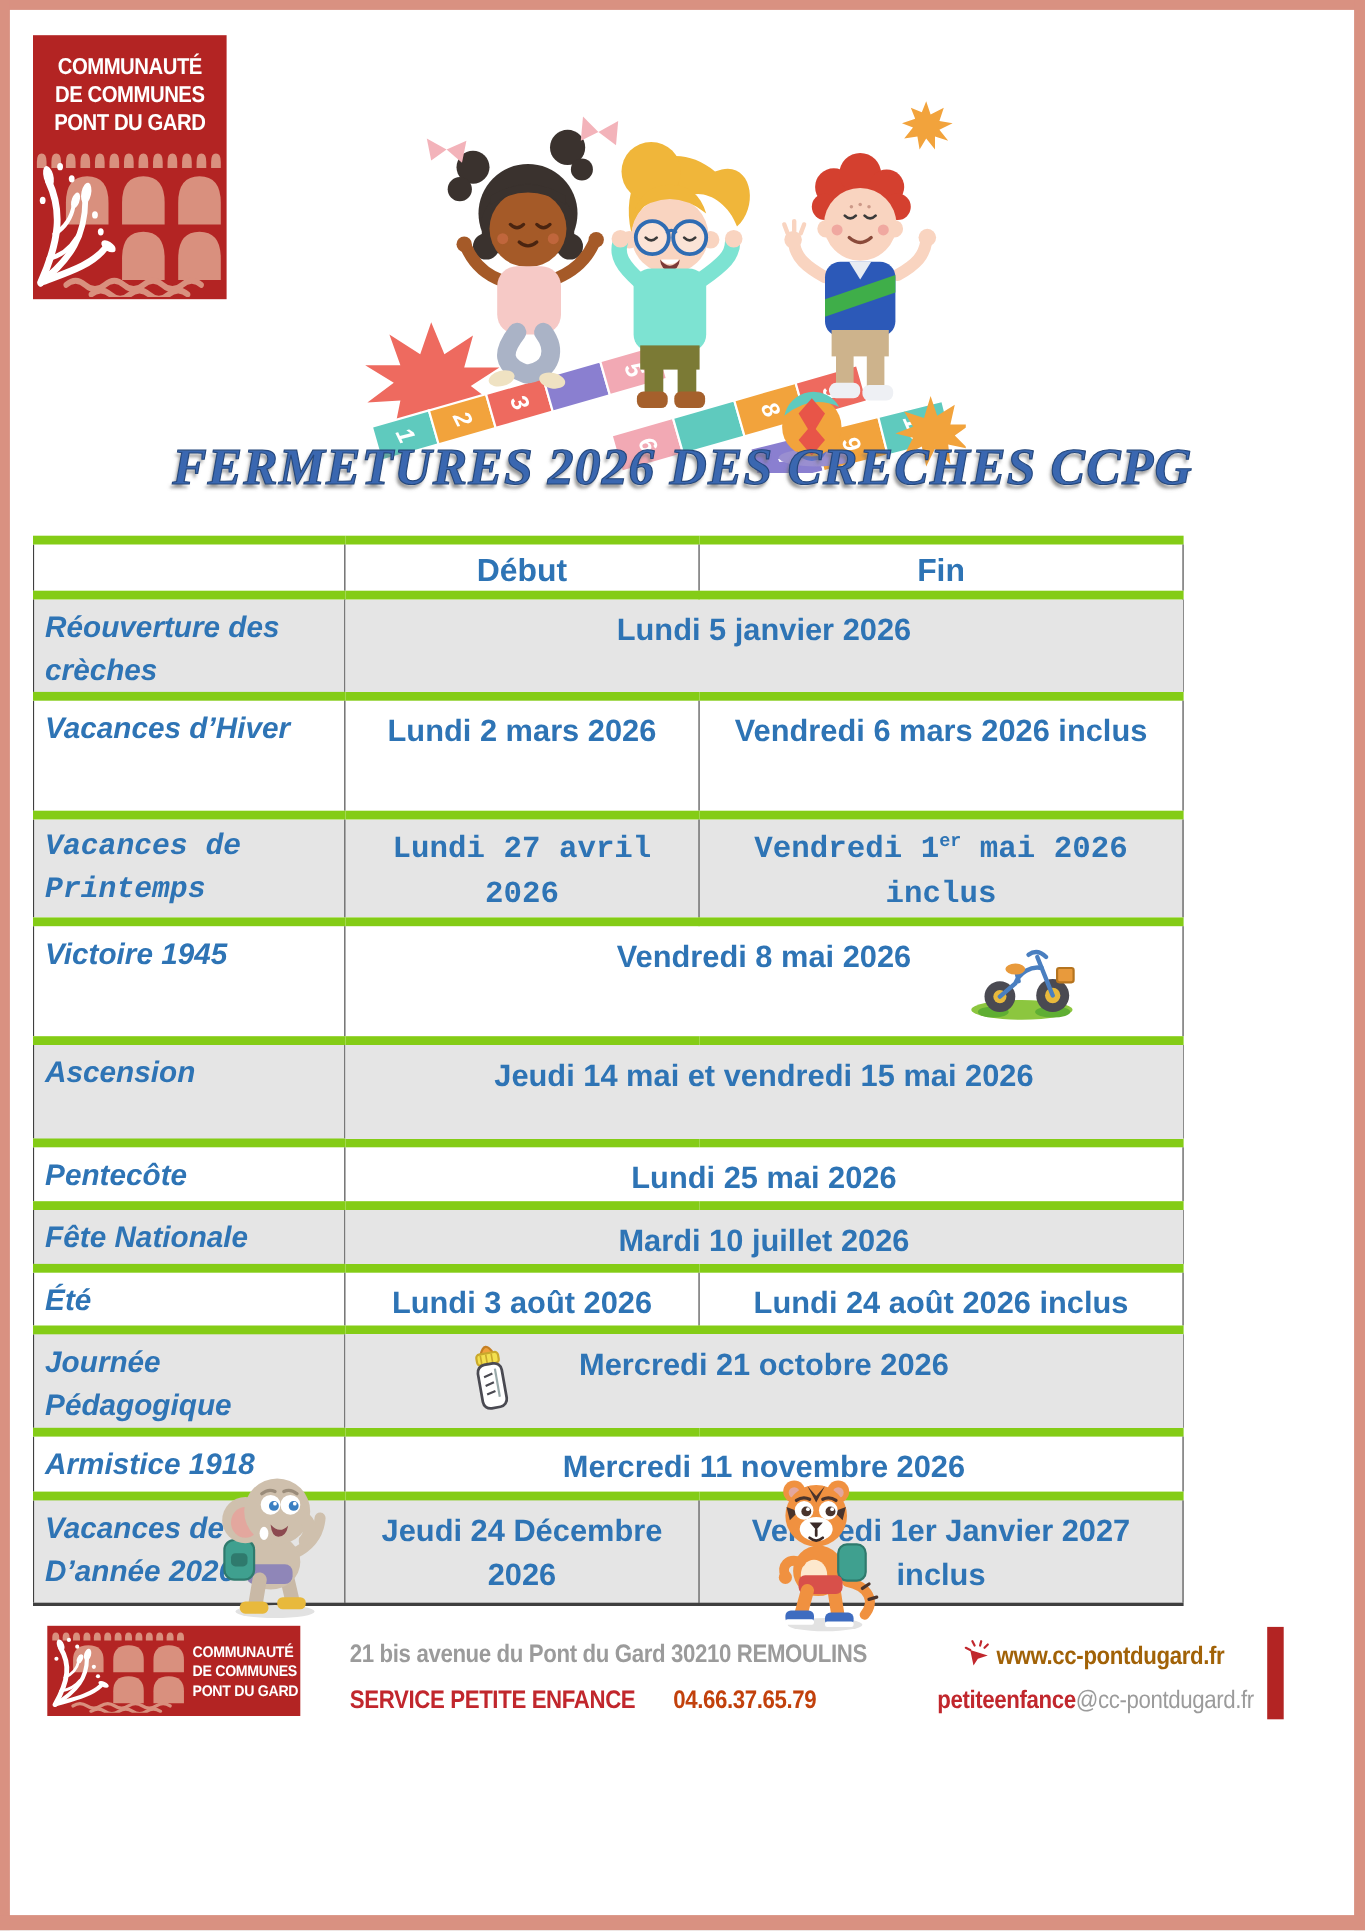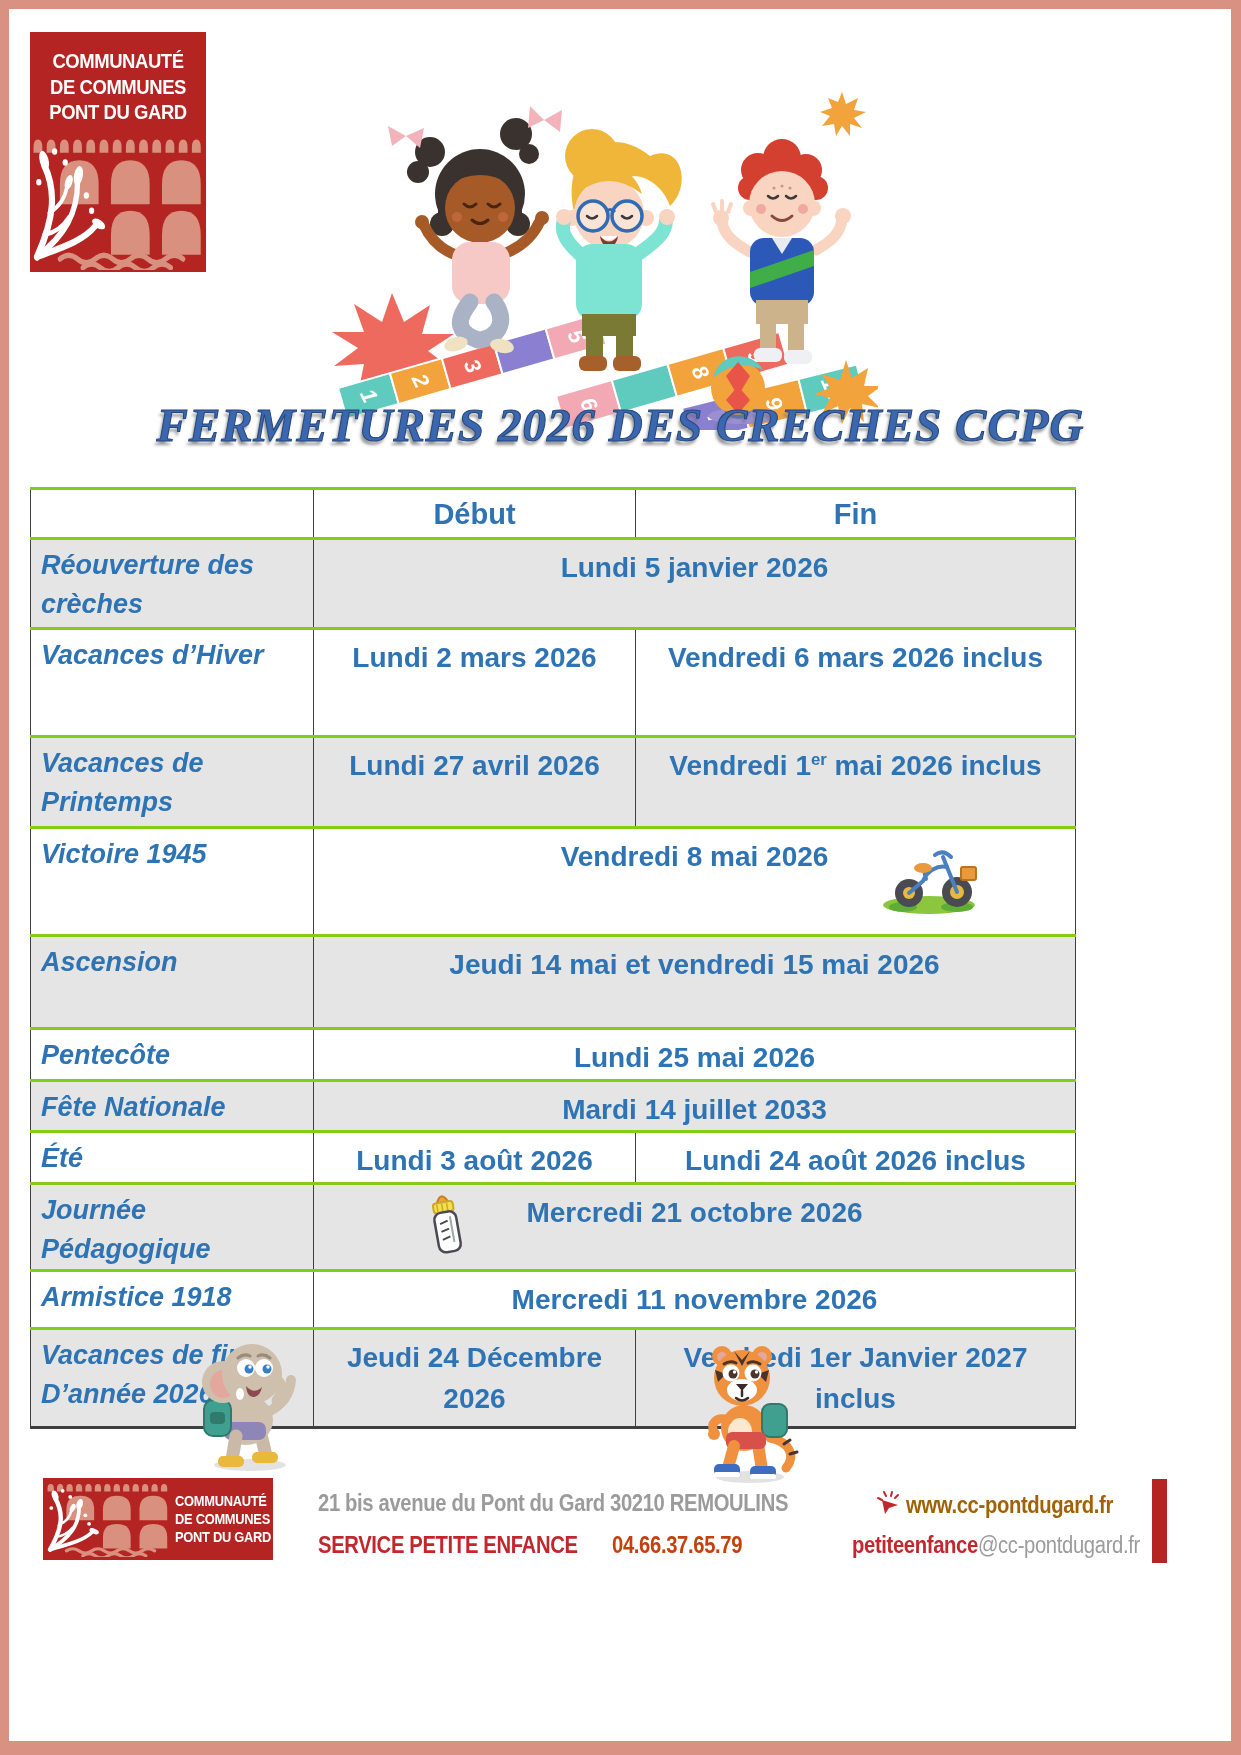--- a/index.html
+++ b/index.html
@@ -24,21 +24,21 @@
   .doc-title{position:absolute;left:0;top:398px;width:1241px;text-align:center;margin:0;
         font-family:"Liberation Serif","DejaVu Serif",serif;font-style:italic;font-weight:700;
         font-size:47px;color:#3a67b0;letter-spacing:1px;
         text-shadow:-2px 4px 3px rgba(110,110,110,0.70);
         -webkit-text-stroke:1px #24477c;}
 
   
   .closures-table{position:absolute;left:30px;top:487px;width:1045px;border-collapse:collapse;table-layout:fixed;}
   .closures-table col.c1{width:283px;} .closures-table col.c2{width:322px;} .closures-table col.c3{width:440px;}
   .closures-table td,.closures-table th{border-left:1px solid #3f3f3f;border-right:1px solid #3f3f3f;
-        border-top:3px solid #84cc16;vertical-align:top;overflow:hidden;}
+        border-top:8px solid #84cc16;vertical-align:top;overflow:hidden;}
   .closures-table{border-bottom:3px solid #3f3f3f;}
   .closures-table tr.shaded td{background:#e5e5e5;}
   th.head-cell{background:#fff;font-size:29px;font-weight:700;color:#2e74b5;text-align:center;padding-top:8px;}
   td.label-cell{font-size:27px;font-weight:700;font-style:italic;color:#2e74b5;
         padding:6px 6px 0 10px;line-height:1.45;}
   td.data-cell{font-size:28px;font-weight:600;color:#2e74b5;text-align:center;padding:8px 6px 0 6px;line-height:1.45;}
   td.span-cell{position:relative;}
   td.data-cell sup{font-size:60%;}
   .icon-tricycle{position:absolute;right:92px;top:14px;}
   .icon-baby-bottle{position:absolute;left:112px;top:2px;}
@@ -302,21 +302,21 @@
     <tbody id="tbody">
         <tr class="shaded" style="height: 90px;">
           <td class="label-cell">Réouverture des crèches</td>
           <td class="data-cell span-cell" colspan="2">Lundi 5 janvier 2026</td>
         </tr>
         <tr style="height: 108px;">
           <td class="label-cell">Vacances d’Hiver</td>
           <td class="data-cell">Lundi 2 mars 2026</td>
           <td class="data-cell">Vendredi 6 mars 2026 inclus</td>
         </tr>
-        <tr class="shaded" style="height: 91px;">
+        <tr class="shaded" style="height: 91px; font-family: Liberation Mono, monospace;">
           <td class="label-cell">Vacances de Printemps</td>
           <td class="data-cell">Lundi 27 avril 2026</td>
           <td class="data-cell">Vendredi 1<sup>er</sup> mai 2026 inclus</td>
         </tr>
         <tr style="height: 108px;">
           <td class="label-cell">Victoire 1945</td>
           <td class="data-cell span-cell" colspan="2">Vendredi 8 mai 2026<svg class="icon-tricycle" viewBox="0 0 104 72" width="104" height="72">
       <ellipse cx="50" cy="62" rx="46" ry="9" fill="#8cc63f"></ellipse>
       <ellipse cx="24" cy="64" rx="14" ry="5" fill="#5fae33"></ellipse>
               <ellipse cx="78" cy="64" rx="16" ry="5" fill="#5fae33"></ellipse>
@@ -333,21 +333,21 @@
         <tr class="shaded" style="height: 93px;">
           <td class="label-cell">Ascension</td>
           <td class="data-cell span-cell" colspan="2">Jeudi 14 mai et vendredi 15 mai 2026</td>
         </tr>
         <tr style="height: 51px;">
           <td class="label-cell">Pentecôte</td>
           <td class="data-cell span-cell" colspan="2">Lundi 25 mai 2026</td>
         </tr>
         <tr class="shaded" style="height: 51px;">
           <td class="label-cell">Fête Nationale</td>
-          <td class="data-cell span-cell" colspan="2">Mardi 14 juillet 2033</td>
+          <td class="data-cell span-cell" colspan="2">Mardi 10 juillet 2026</td>
         </tr>
         <tr style="height: 48px; padding-left: 27px;">
           <td class="label-cell">Été</td>
           <td class="data-cell">Lundi 3 août 2026</td>
           <td class="data-cell">Lundi 24 août 2026 inclus</td>
         </tr>
         <tr class="shaded" style="height: 81px;">
           <td class="label-cell">Journée Pédagogique</td>
           <td class="data-cell span-cell" colspan="2">Mercredi 21 octobre 2026<svg class="icon-baby-bottle" viewBox="0 0 40 72" width="40" height="72">
       <g transform="rotate(-10 20 36)">

